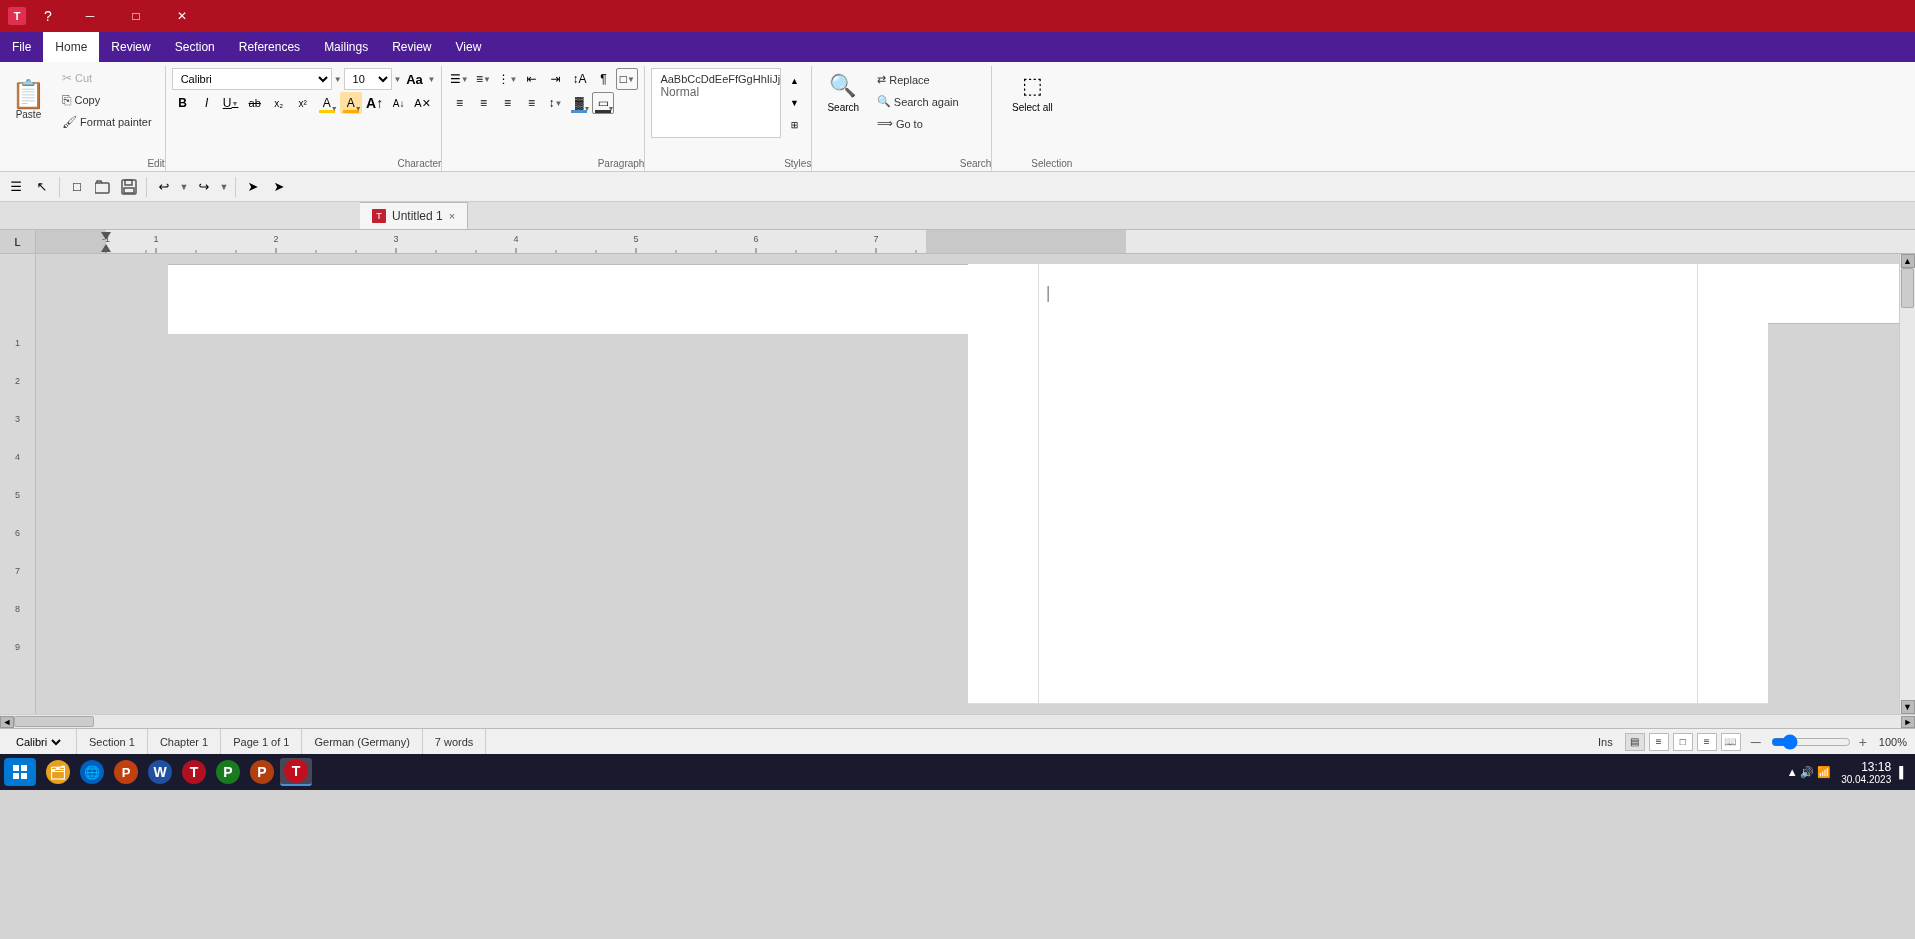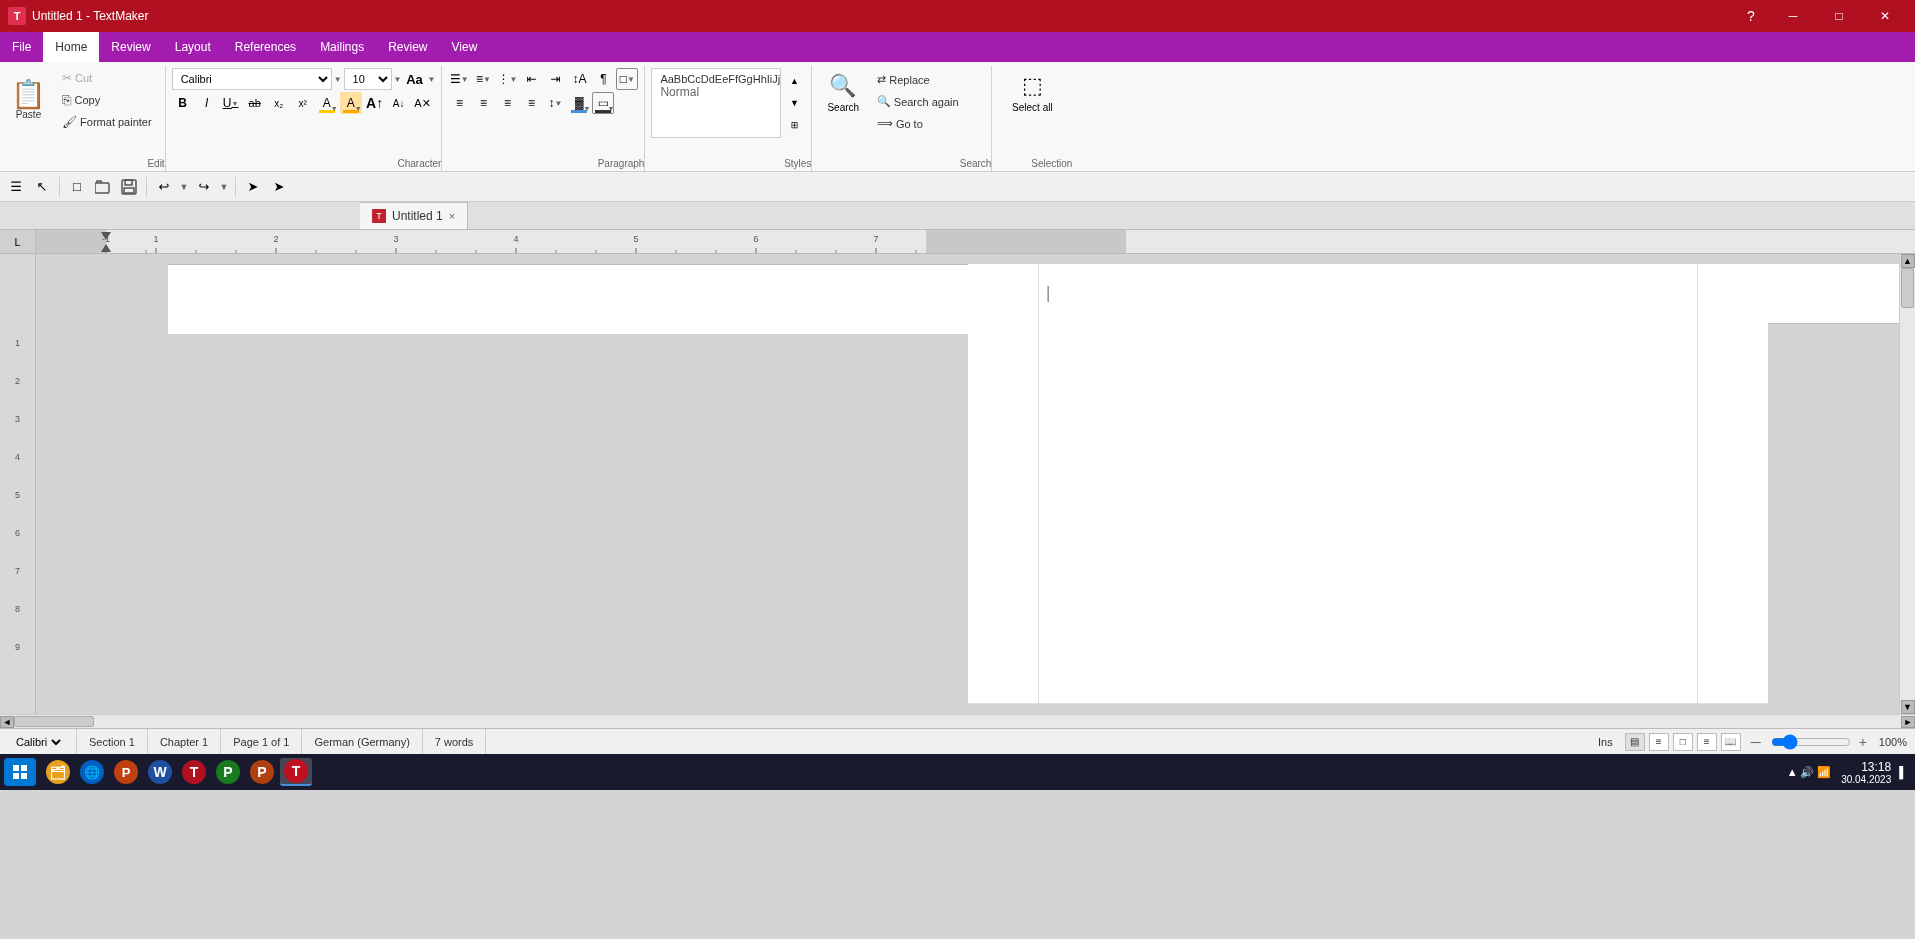--- a/index.html
+++ b/index.html
@@ -26,21 +26,21 @@
       width: 44px; height: 32px; display: flex; align-items: center; justify-content: center;
       cursor: pointer; font-size: 12px; color: white;
     }
     #title-bar .help-btn {
       width: 32px; height: 32px; display: flex; align-items: center; justify-content: center;
       cursor: pointer; font-size: 14px; color: white;
     }
 
     
     #menu-bar {
-      background: #a21caf;
+      background: #4c1d95;
       height: 30px;
       display: flex;
       align-items: stretch;
     }
     .menu-item {
       padding: 0 12px;
       display: flex; align-items: center;
       color: white; font-size: 12px; cursor: pointer;
     }
     .menu-item.active { background: white; color: #333; }
@@ -237,42 +237,41 @@
       border-radius: 3px; min-height: 70px; gap: 3px;
     }
   </style>
 </head>
 <body>
 
 <div id="title-bar">
   <div class="app-icon">
     <span>T</span>
   </div>
-  <span class="title-text">Untitled 1 - TextMaker</span>
   <div class="help-btn" style="margin-right:4px;">
     <span>?</span>
   </div>
   <div class="win-controls">
     <div class="win-btn">
       <span>─</span>
     </div>
     <div class="win-btn">
       <span>□</span>
     </div>
     <div class="win-btn close">
       <span>✕</span>
     </div>
   </div>
 </div>
 
 <div id="menu-bar">
   <div class="menu-item">File</div>
   <div class="menu-item active">Home</div>
   <div class="menu-item">Review</div>
-  <div class="menu-item">Layout</div>
+  <div class="menu-item">Section</div>
   <div class="menu-item">References</div>
   <div class="menu-item">Mailings</div>
   <div class="menu-item">Review</div>
   <div class="menu-item">View</div>
 </div>
 
 <div id="ribbon">
 
   <div class="ribbon-group" style="padding-right:8px;">
     <div class="ribbon-row">

